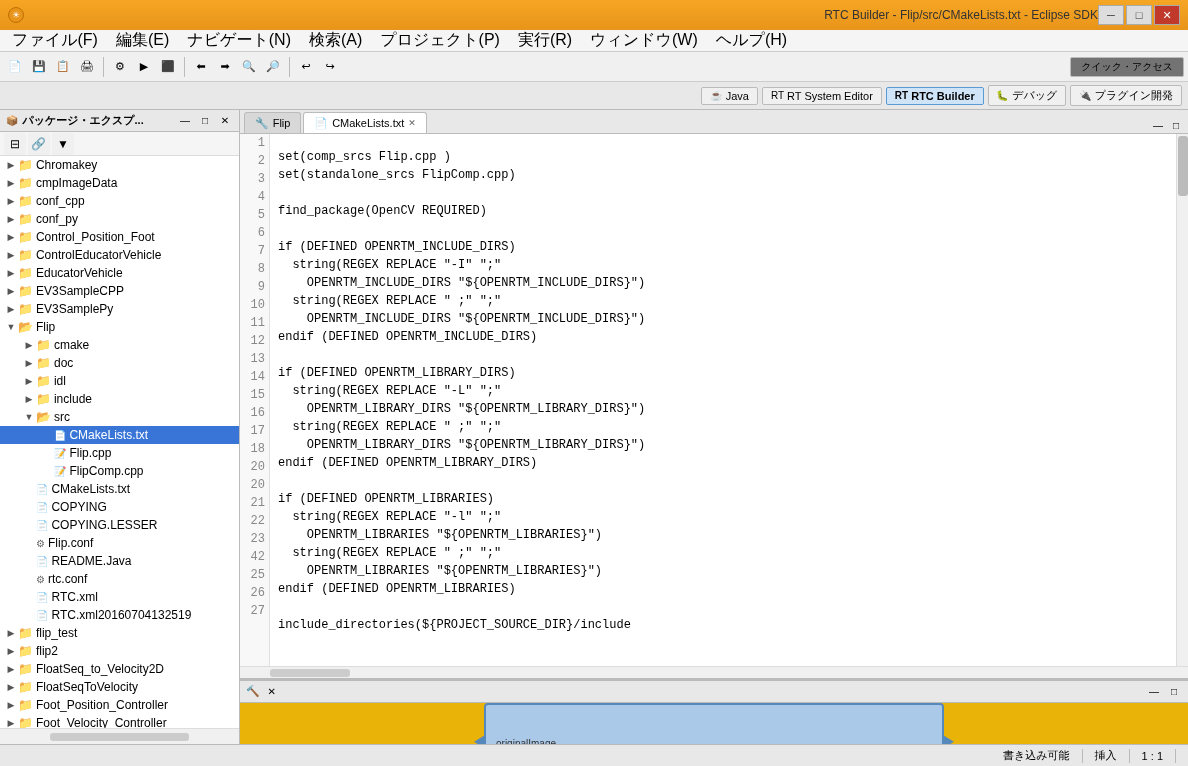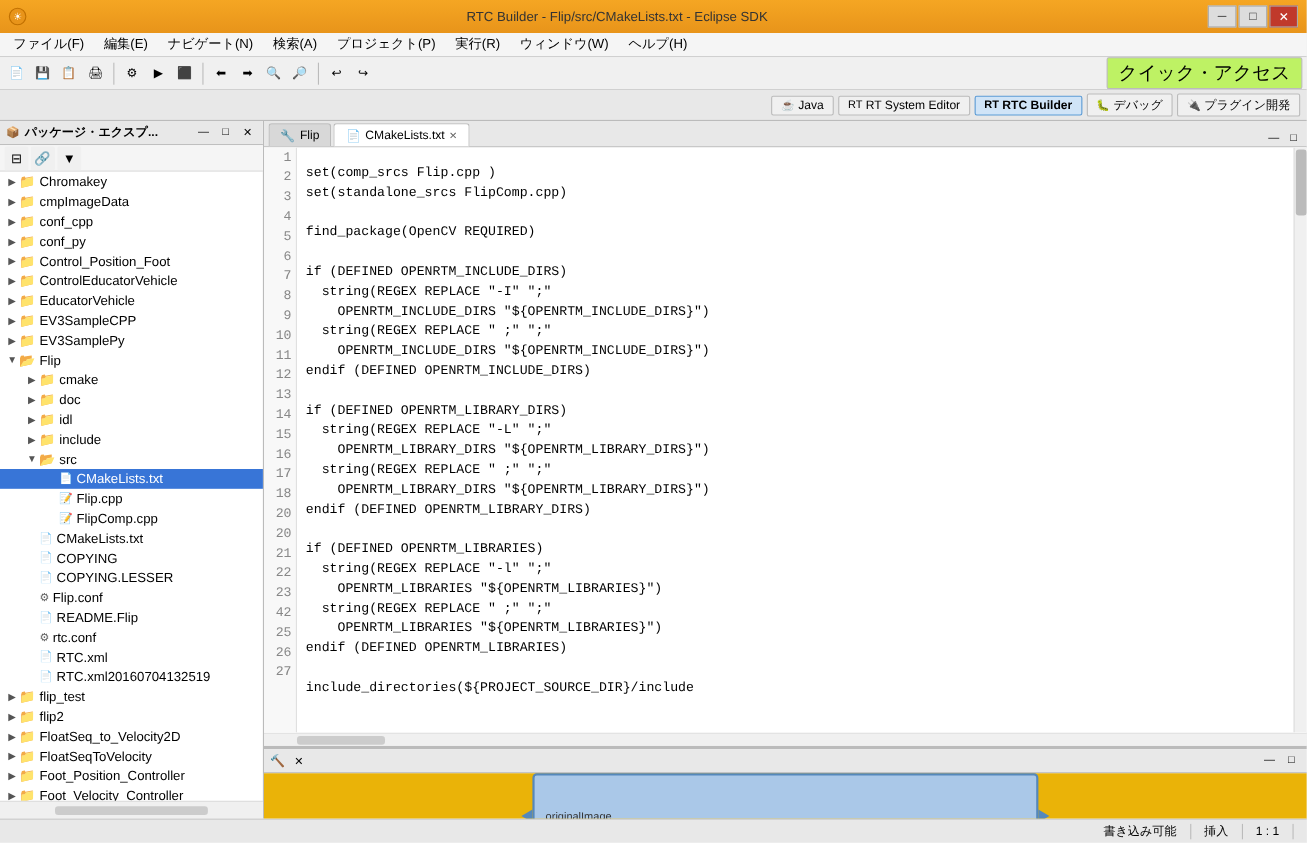--- a/index.html
+++ b/index.html
@@ -9,21 +9,21 @@
     #title-bar {
       background: linear-gradient(to bottom, #f5a623, #e8941a);
       height: 30px;
       display: flex;
       align-items: center;
       justify-content: space-between;
       padding: 0 8px;
       color: #333;
     }
     #title-bar .title-left { display: flex; align-items: center; gap: 6px; }
-    #title-bar .title-text { font-size: 12px; font-weight: normal; flex: 1; text-align: center; }
+    #title-bar .title-text { font-size: 12px; font-weight: normal; flex: 1; text-align: right; }
     #title-bar .window-controls { display: flex; gap: 2px; }
     .win-btn {
       width: 26px; height: 20px;
       background: #ddd;
       border: 1px solid #aaa;
       display: flex; align-items: center; justify-content: center;
       font-size: 11px; cursor: pointer;
     }
     .win-btn.close { background: #c0392b; color: white; }
     .eclipse-icon { width: 16px; height: 16px; background: #e8941a; border-radius: 50%; display: flex; align-items: center; justify-content: center; font-size: 9px; color: white; border: 1px solid #c07000; }
@@ -34,21 +34,21 @@
       height: 22px;
       display: flex;
       align-items: center;
       padding: 0 4px;
       border-bottom: 1px solid #ccc;
       gap: 2px;
     }
     .menu-item {
       padding: 2px 8px;
       cursor: pointer;
-      font-size: 12px;
+      font-size: 16px;
       border-radius: 2px;
     }
 
     
     #toolbar {
       background: #f0f0f0;
       height: 30px;
       display: flex;
       align-items: center;
       padding: 0 4px;
@@ -59,24 +59,24 @@
       width: 22px; height: 22px;
       background: #f0f0f0;
       border: 1px solid transparent;
       display: flex; align-items: center; justify-content: center;
       cursor: pointer; font-size: 11px;
       border-radius: 2px;
     }
     .toolbar-separator { width: 1px; height: 20px; background: #bbb; margin: 0 3px; }
     .toolbar-spacer { flex: 1; }
     .quick-access-btn {
-      background: #bef264;
+      background: #737373;
       border: 1px solid #bbb;
       padding: 2px 10px;
-      font-size: 17px;
+      font-size: 10px;
       cursor: pointer;
       border-radius: 2px;
     }
 
     
     #perspective-bar {
       background: #e8e8e8;
       height: 28px;
       display: flex;
       align-items: center;
@@ -580,21 +580,21 @@
           <span class="tree-indent" style="width:22px;"></span>
           <span class="tree-arrow"> </span>
           <span class="file-icon">⚙</span>
           <span class="tree-label">Flip.conf</span>
         </div>
 
         <div class="tree-item">
           <span class="tree-indent" style="width:22px;"></span>
           <span class="tree-arrow"> </span>
           <span class="file-icon">📄</span>
-          <span class="tree-label">README.Flip</span>
+          <span class="tree-label">README.Java</span>
         </div>
 
         <div class="tree-item">
           <span class="tree-indent" style="width:22px;"></span>
           <span class="tree-arrow"> </span>
           <span class="file-icon">⚙</span>
           <span class="tree-label">rtc.conf</span>
         </div>
 
         <div class="tree-item">

